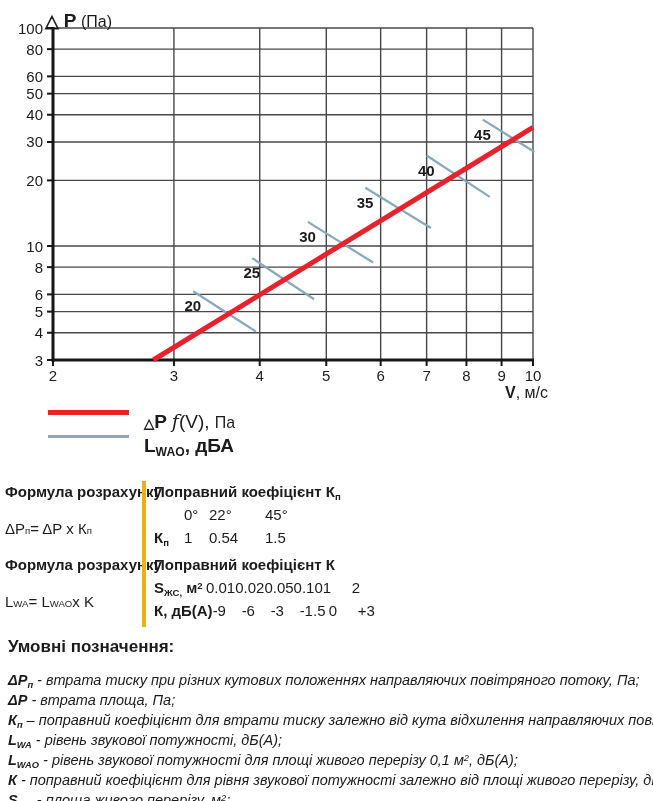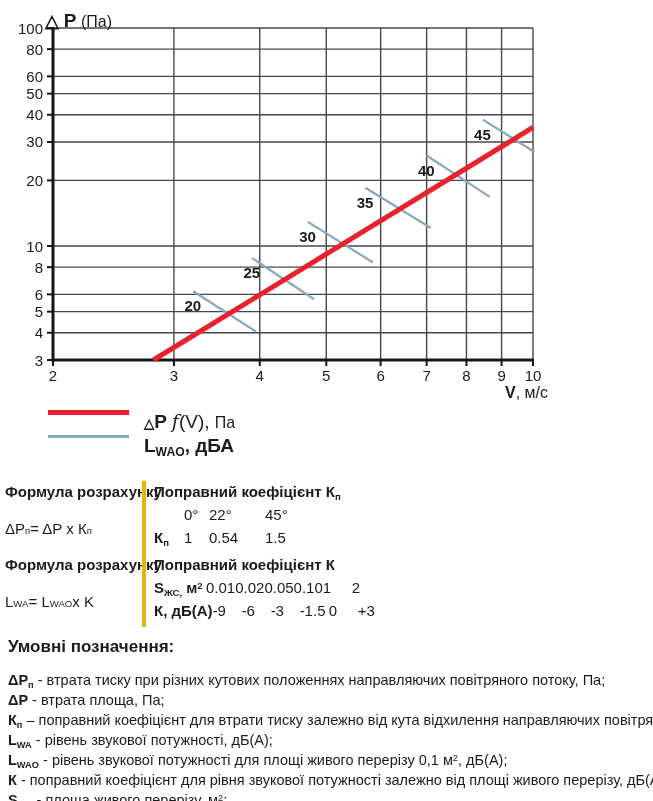--- a/index.html
+++ b/index.html
@@ -40,21 +40,21 @@
   .t0 .mt-label { min-width:30px; }
   .t0 .mt-cell:nth-of-type(2) { min-width:25px; }
   .t0 .mt-cell:nth-of-type(3) { min-width:56px; }
   .t0 .mt-cell:nth-of-type(4) { min-width:40px; }
   .t1 .mt-label { min-width:52px; }
   .t1 .mt-cell { min-width:29px; }
 
   
   .defs { margin:10px 0 0 8px; }
   .defs-heading { font-weight:700; font-size:17px; margin-bottom:13px; }
-  .def-line { font-size:14.5px; line-height:20px; white-space:nowrap; }
+  .def-line { font-size:14.5px; line-height:20px; white-space:nowrap;font-style:italic; }
 </style>
 </head>
 <body>
 
 <div class="page">
 
   <div class="chart-wrap">
     <svg id="chart-svg" width="653" height="405">
         <line x1="173.92622547804427" y1="28" x2="173.92622547804427" y2="360" stroke="#474747" stroke-width="1.4"></line>
         <line x1="259.7247478752287" y1="28" x2="259.7247478752287" y2="360" stroke="#474747" stroke-width="1.4"></line>

